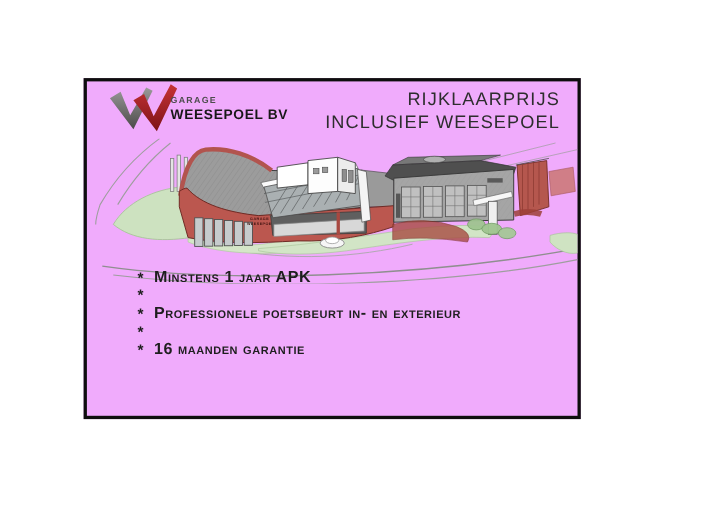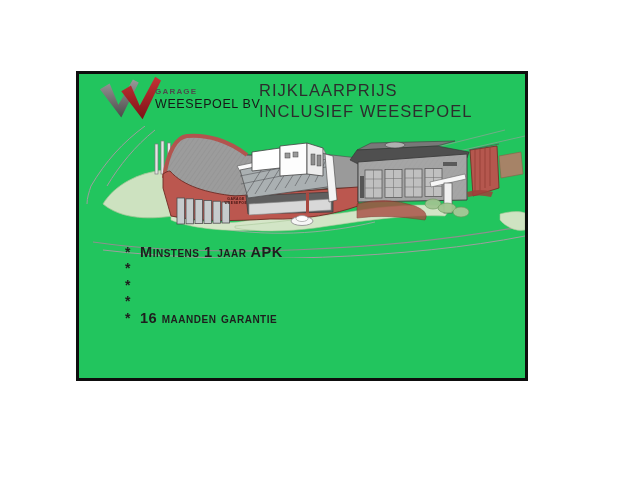--- a/index.html
+++ b/index.html
@@ -1,27 +1,27 @@
 <!DOCTYPE html>
 <html><head>
 <meta charset="utf-8">
 <style>
   html,body{margin:0;padding:0;background:#ffffff;}
   body{width:640px;height:480px;position:relative;overflow:hidden;
        font-family:"Liberation Sans", sans-serif;}
   .frame{position:absolute;left:76px;top:71px;width:446px;height:304px;
-         border:3px solid #0e0e0e;background:#22c55e;}
+         border:3px solid #0e0e0e;background:#f0abfc;}
   
   .logo{position:absolute;left:19px;top:2px;width:180px;height:48px;}
   .logo-mark{position:absolute;left:0;top:0;}
   .logo-text{position:absolute;left:57px;top:12px;line-height:1;}
   .logo-small{font-size:8px;letter-spacing:1.2px;color:#4c4c4c;font-weight:bold;display:block;}
-  .logo-big{font-size:12.5px;letter-spacing:0.6px;color:#171717;font-weight:normal;display:block;margin-top:2px;}
-  
-  .title{position:absolute;left:180px;top:6px;width:250px;text-align:left;
+  .logo-big{font-size:12.5px;letter-spacing:0.6px;color:#171717;font-weight:bold;display:block;margin-top:2px;}
+  
+  .title{position:absolute;left:180px;top:6px;width:250px;text-align:right;
          color:#2d2d2d;font-size:16.5px;letter-spacing:1px;line-height:20.5px;font-weight:normal;}
   
   .illu{position:absolute;left:6px;top:52px;}
   
   .features{position:absolute;left:46px;top:171px;}
   .feature-row{display:flex;align-items:flex-start;height:16.4px;}
   .star{width:15px;font-size:14px;line-height:14px;color:#1e1e1e;font-weight:bold;position:relative;top:0px;}
   .feat-text{font-size:14.6px;line-height:15px;color:#1e1e1e;font-weight:bold;
              font-variant:small-caps;letter-spacing:0.5px;white-space:nowrap;text-align:right;}
   .sign-text{font-family:"Liberation Sans", sans-serif;font-weight:bold;}
@@ -179,20 +179,21 @@
   <div class="features">
     <div class="feature-row">
       <span class="star">*</span>
       <span class="feat-text">Minstens 1 jaar APK</span>
     </div>
     <div class="feature-row">
       <span class="star">*</span>
     </div>
     <div class="feature-row">
       <span class="star">*</span>
+      <span class="feat-text">Professionele poetsbeurt in- en exterieur</span>
     </div>
     <div class="feature-row">
       <span class="star">*</span>
     </div>
     <div class="feature-row">
       <span class="star">*</span>
       <span class="feat-text">16 maanden garantie</span>
     </div>
   </div>
 

